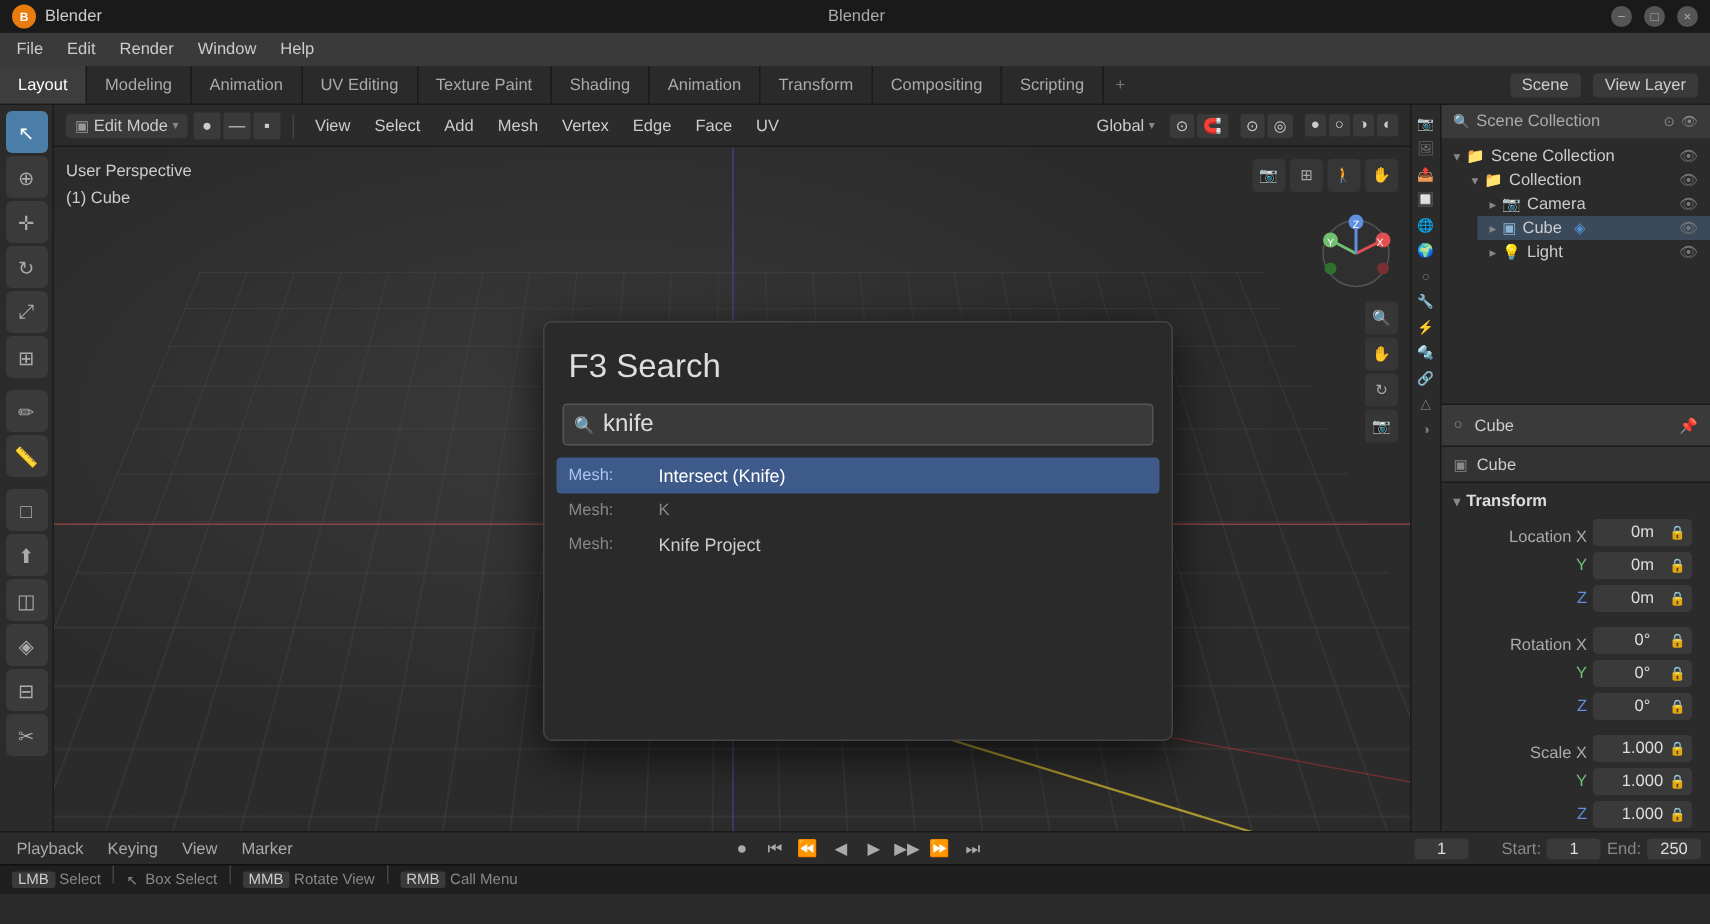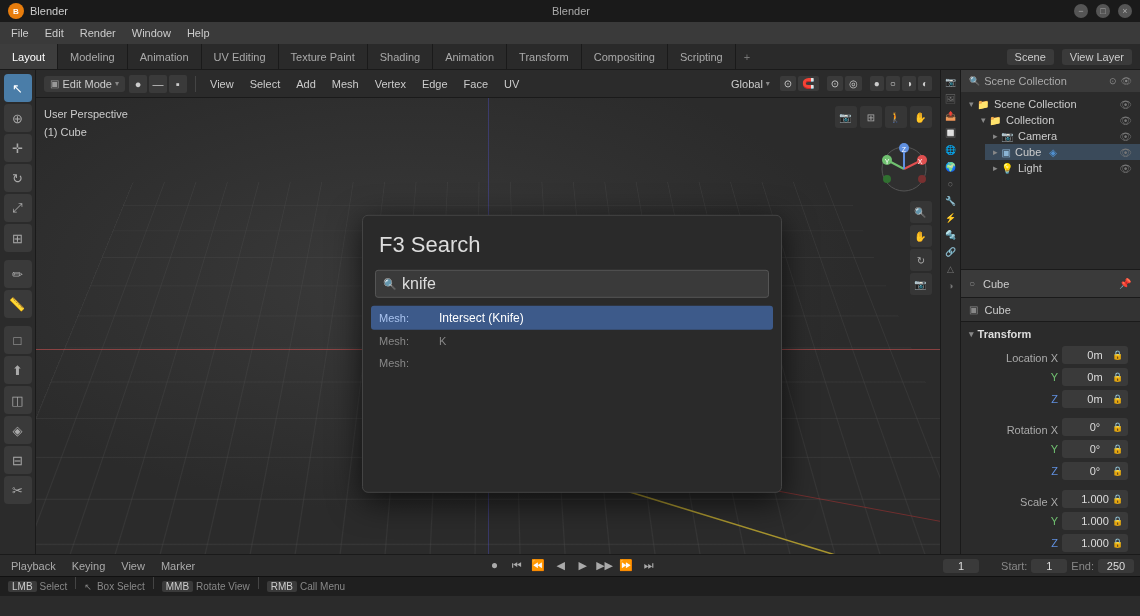--- a/index.html
+++ b/index.html
@@ -726,20 +726,21 @@
             <span class="result-category">Mesh:</span>
             <span class="result-name">Intersect (Knife)</span>
             <span class="result-shortcut"></span>
           </div>
           <div class="search-result-item">
             <span class="result-category">Mesh:</span>
             <span class="result-shortcut">K</span>
           </div>
           <div class="search-result-item">
             <span class="result-category">Mesh:</span>
+            <span class="result-name">Knife Project</span>
             <span class="result-shortcut"></span>
           </div>
         </div>
 
         <div style="height:110px;"></div>
       </div>
     </div>
   </div>
 
   <div style="display:flex;flex-direction:row;">

